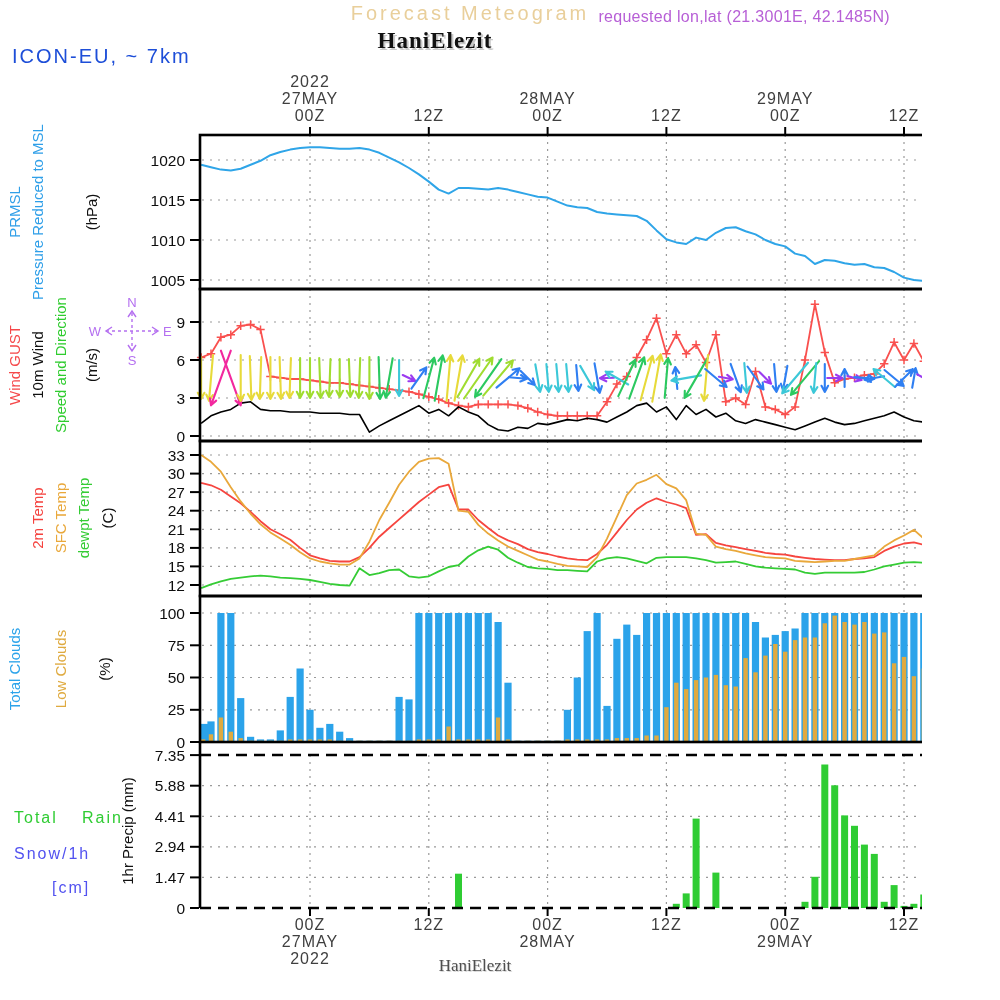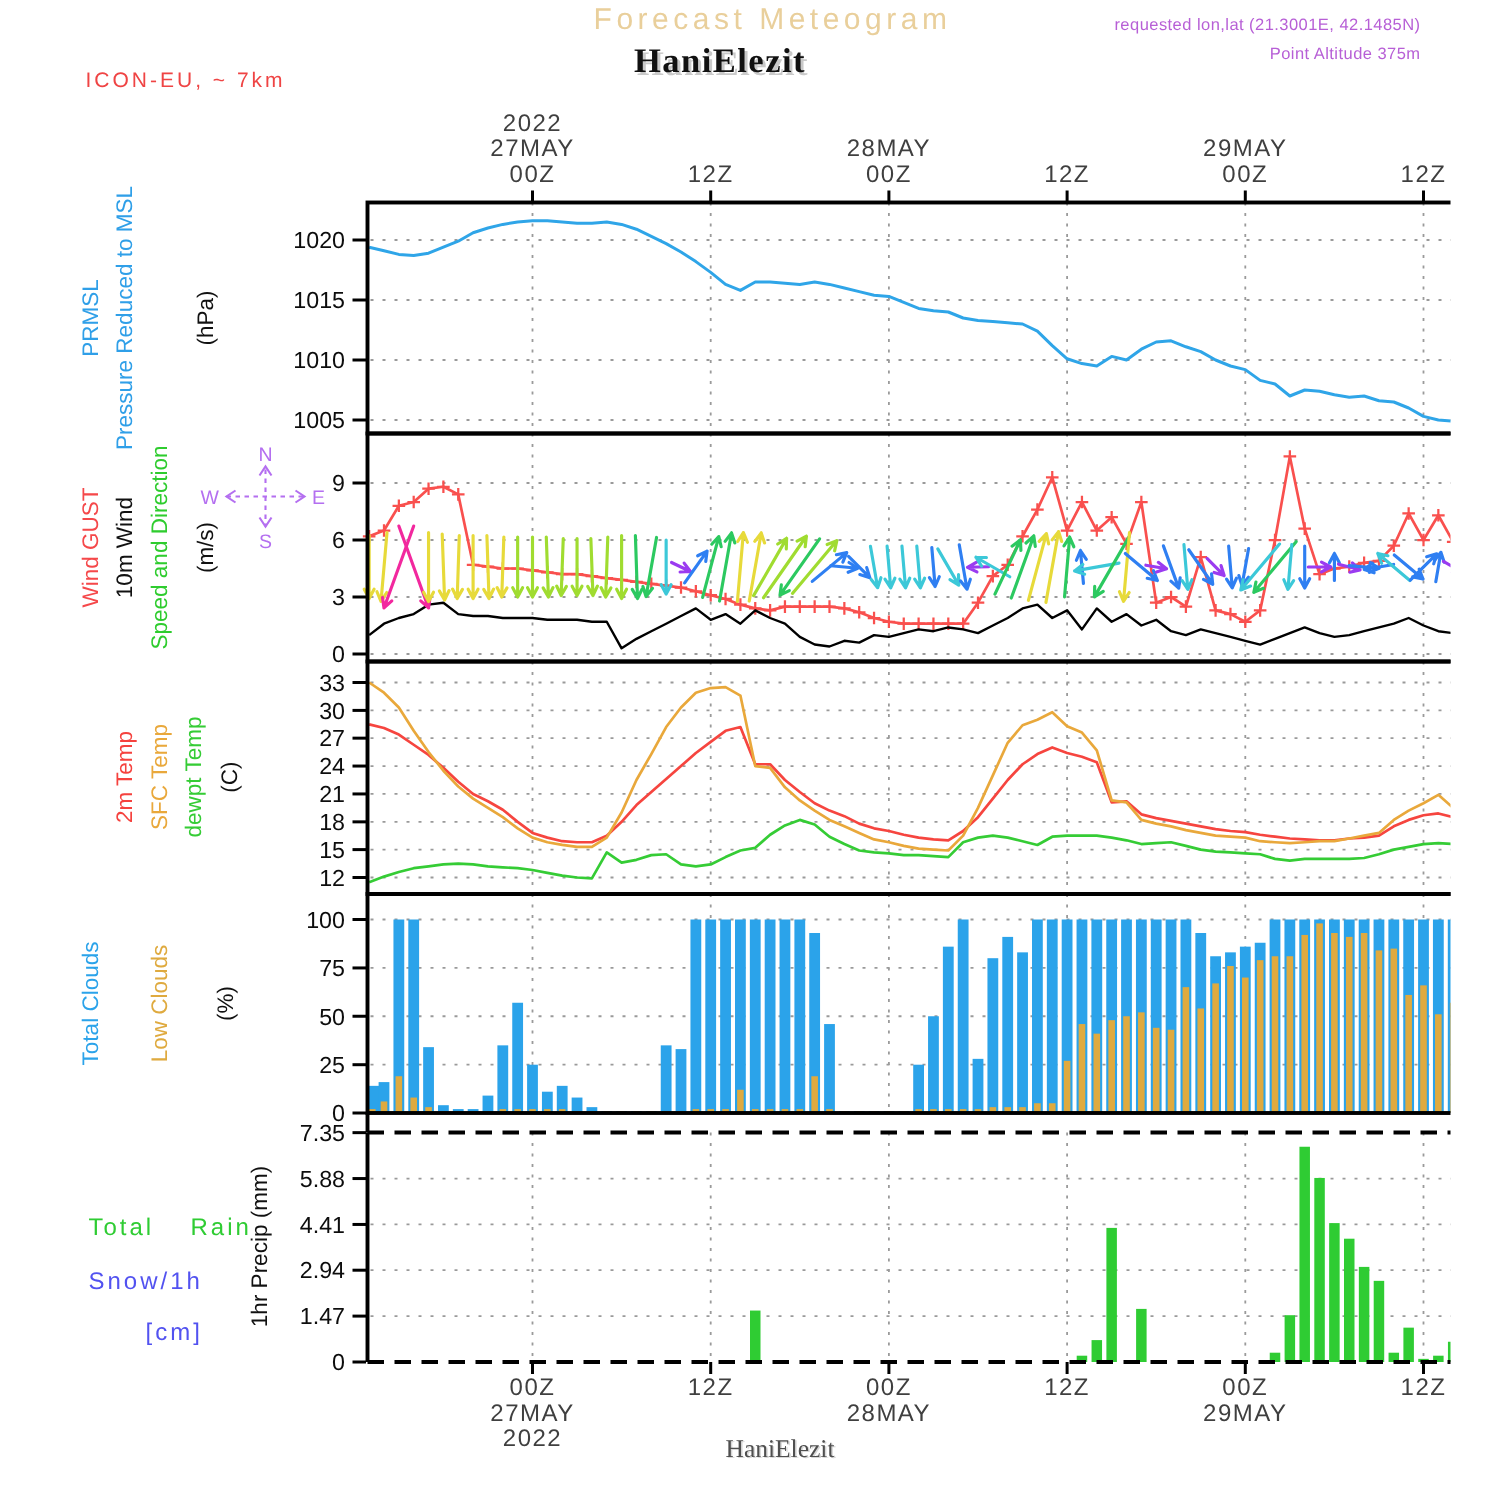--- a/index.html
+++ b/index.html
@@ -1,43 +1,42 @@
 <!DOCTYPE html>
 <html><head>
 <meta charset="utf-8">
 <style>
   html,body{margin:0;padding:0;background:#fff;}
   .page{position:relative;width:922px;height:1000px;overflow:hidden;background:#fff;
-        font-family:"Liberation Sans",sans-serif;margin-left:45px;}
+        font-family:"Liberation Sans",sans-serif;}
   svg text{font-family:"Liberation Sans",sans-serif;}
   .supertitle{position:absolute;left:280px;top:2px;width:380px;text-align:center;
     font-size:20px;letter-spacing:3px;color:#e9cf9b;}
   .title{position:absolute;left:260px;top:28px;width:350px;text-align:center;
     font-family:"Liberation Serif",serif;font-weight:bold;font-size:23px;color:#111;
     text-shadow:2px 2px 0 #c9c9c9;letter-spacing:1px;}
-  .info{position:absolute;right:20px;top:8px;text-align:right;font-size:11px;
+  .info{position:absolute;right:32px;top:8px;text-align:right;font-size:16px;
     line-height:18.5px;color:#b75fd6;letter-spacing:0.3px;}
-  .model-label{position:absolute;left:12px;top:45px;font-size:14px;letter-spacing:2px;color:#ef4444;}
+  .model-label{position:absolute;left:12px;top:45px;font-size:20px;letter-spacing:2px;color:#1d4ed8;}
   .footer-station{position:absolute;left:375px;top:956px;width:200px;text-align:center;
     font-family:"Liberation Serif",serif;font-size:17px;color:#4f4f4f;text-shadow:1px 1px 0 #d8d8d8;}
   .watermark{position:absolute;left:966px;top:718px;transform-origin:0 0;transform:rotate(-90deg);
     font-size:15px;letter-spacing:1px;color:#d3dccf;}
   #chart{position:absolute;left:0;top:0;}
 </style>
 </head>
 <body>
 
 <div class="page">
 
   <div class="supertitle">Forecast Meteogram</div>
   <div class="title">HaniElezit</div>
   <div class="model-label">ICON-EU, ~ 7km</div>
   <div class="info">
     <div>requested lon,lat (21.3001E, 42.1485N)</div>
-    <div>Point Altitude 375m</div>
   </div>
 
   <svg id="chart" width="1000" height="1000" viewBox="0 0 1000 1000">
     <g id="g-grid">
         <line x1="310.0" y1="135" x2="310.0" y2="289" stroke="#9a9a9a" stroke-width="1.2" stroke-dasharray="2 5"></line>
         <line x1="428.8" y1="135" x2="428.8" y2="289" stroke="#9a9a9a" stroke-width="1.2" stroke-dasharray="2 5"></line>
         <line x1="547.6" y1="135" x2="547.6" y2="289" stroke="#9a9a9a" stroke-width="1.2" stroke-dasharray="2 5"></line>
         <line x1="666.4" y1="135" x2="666.4" y2="289" stroke="#9a9a9a" stroke-width="1.2" stroke-dasharray="2 5"></line>
         <line x1="785.2" y1="135" x2="785.2" y2="289" stroke="#9a9a9a" stroke-width="1.2" stroke-dasharray="2 5"></line>
         <line x1="904.0" y1="135" x2="904.0" y2="289" stroke="#9a9a9a" stroke-width="1.2" stroke-dasharray="2 5"></line>

